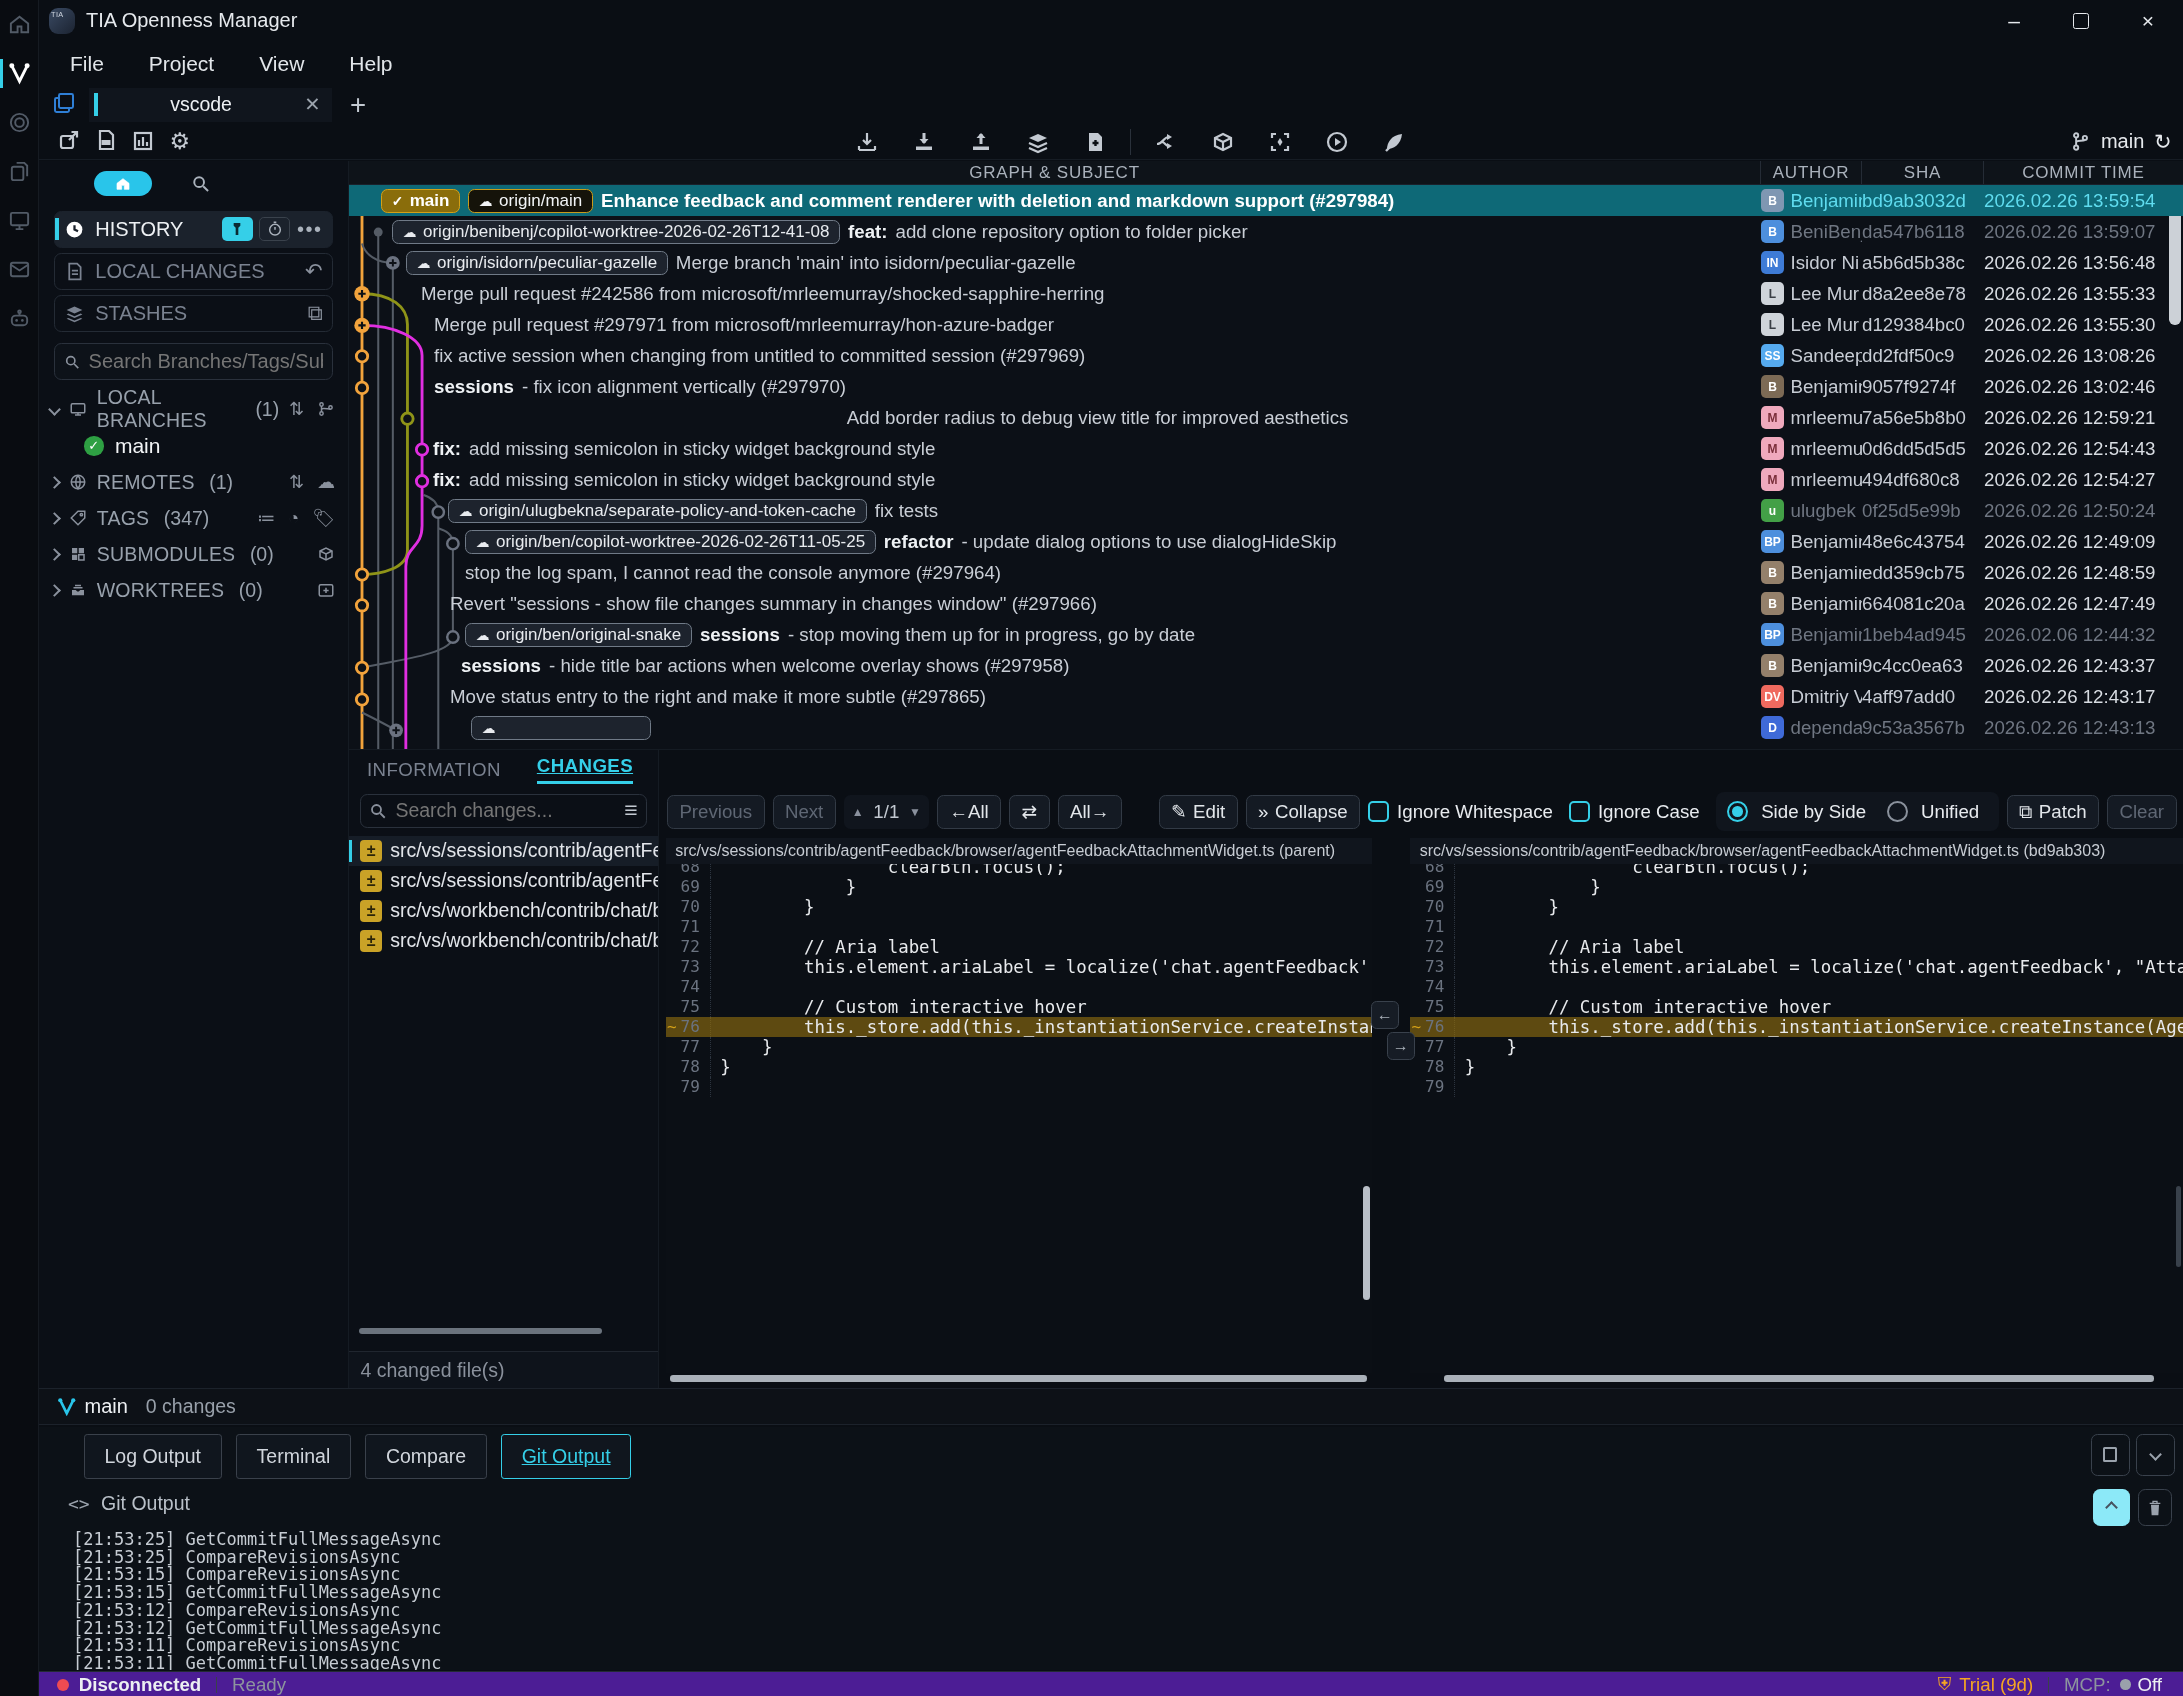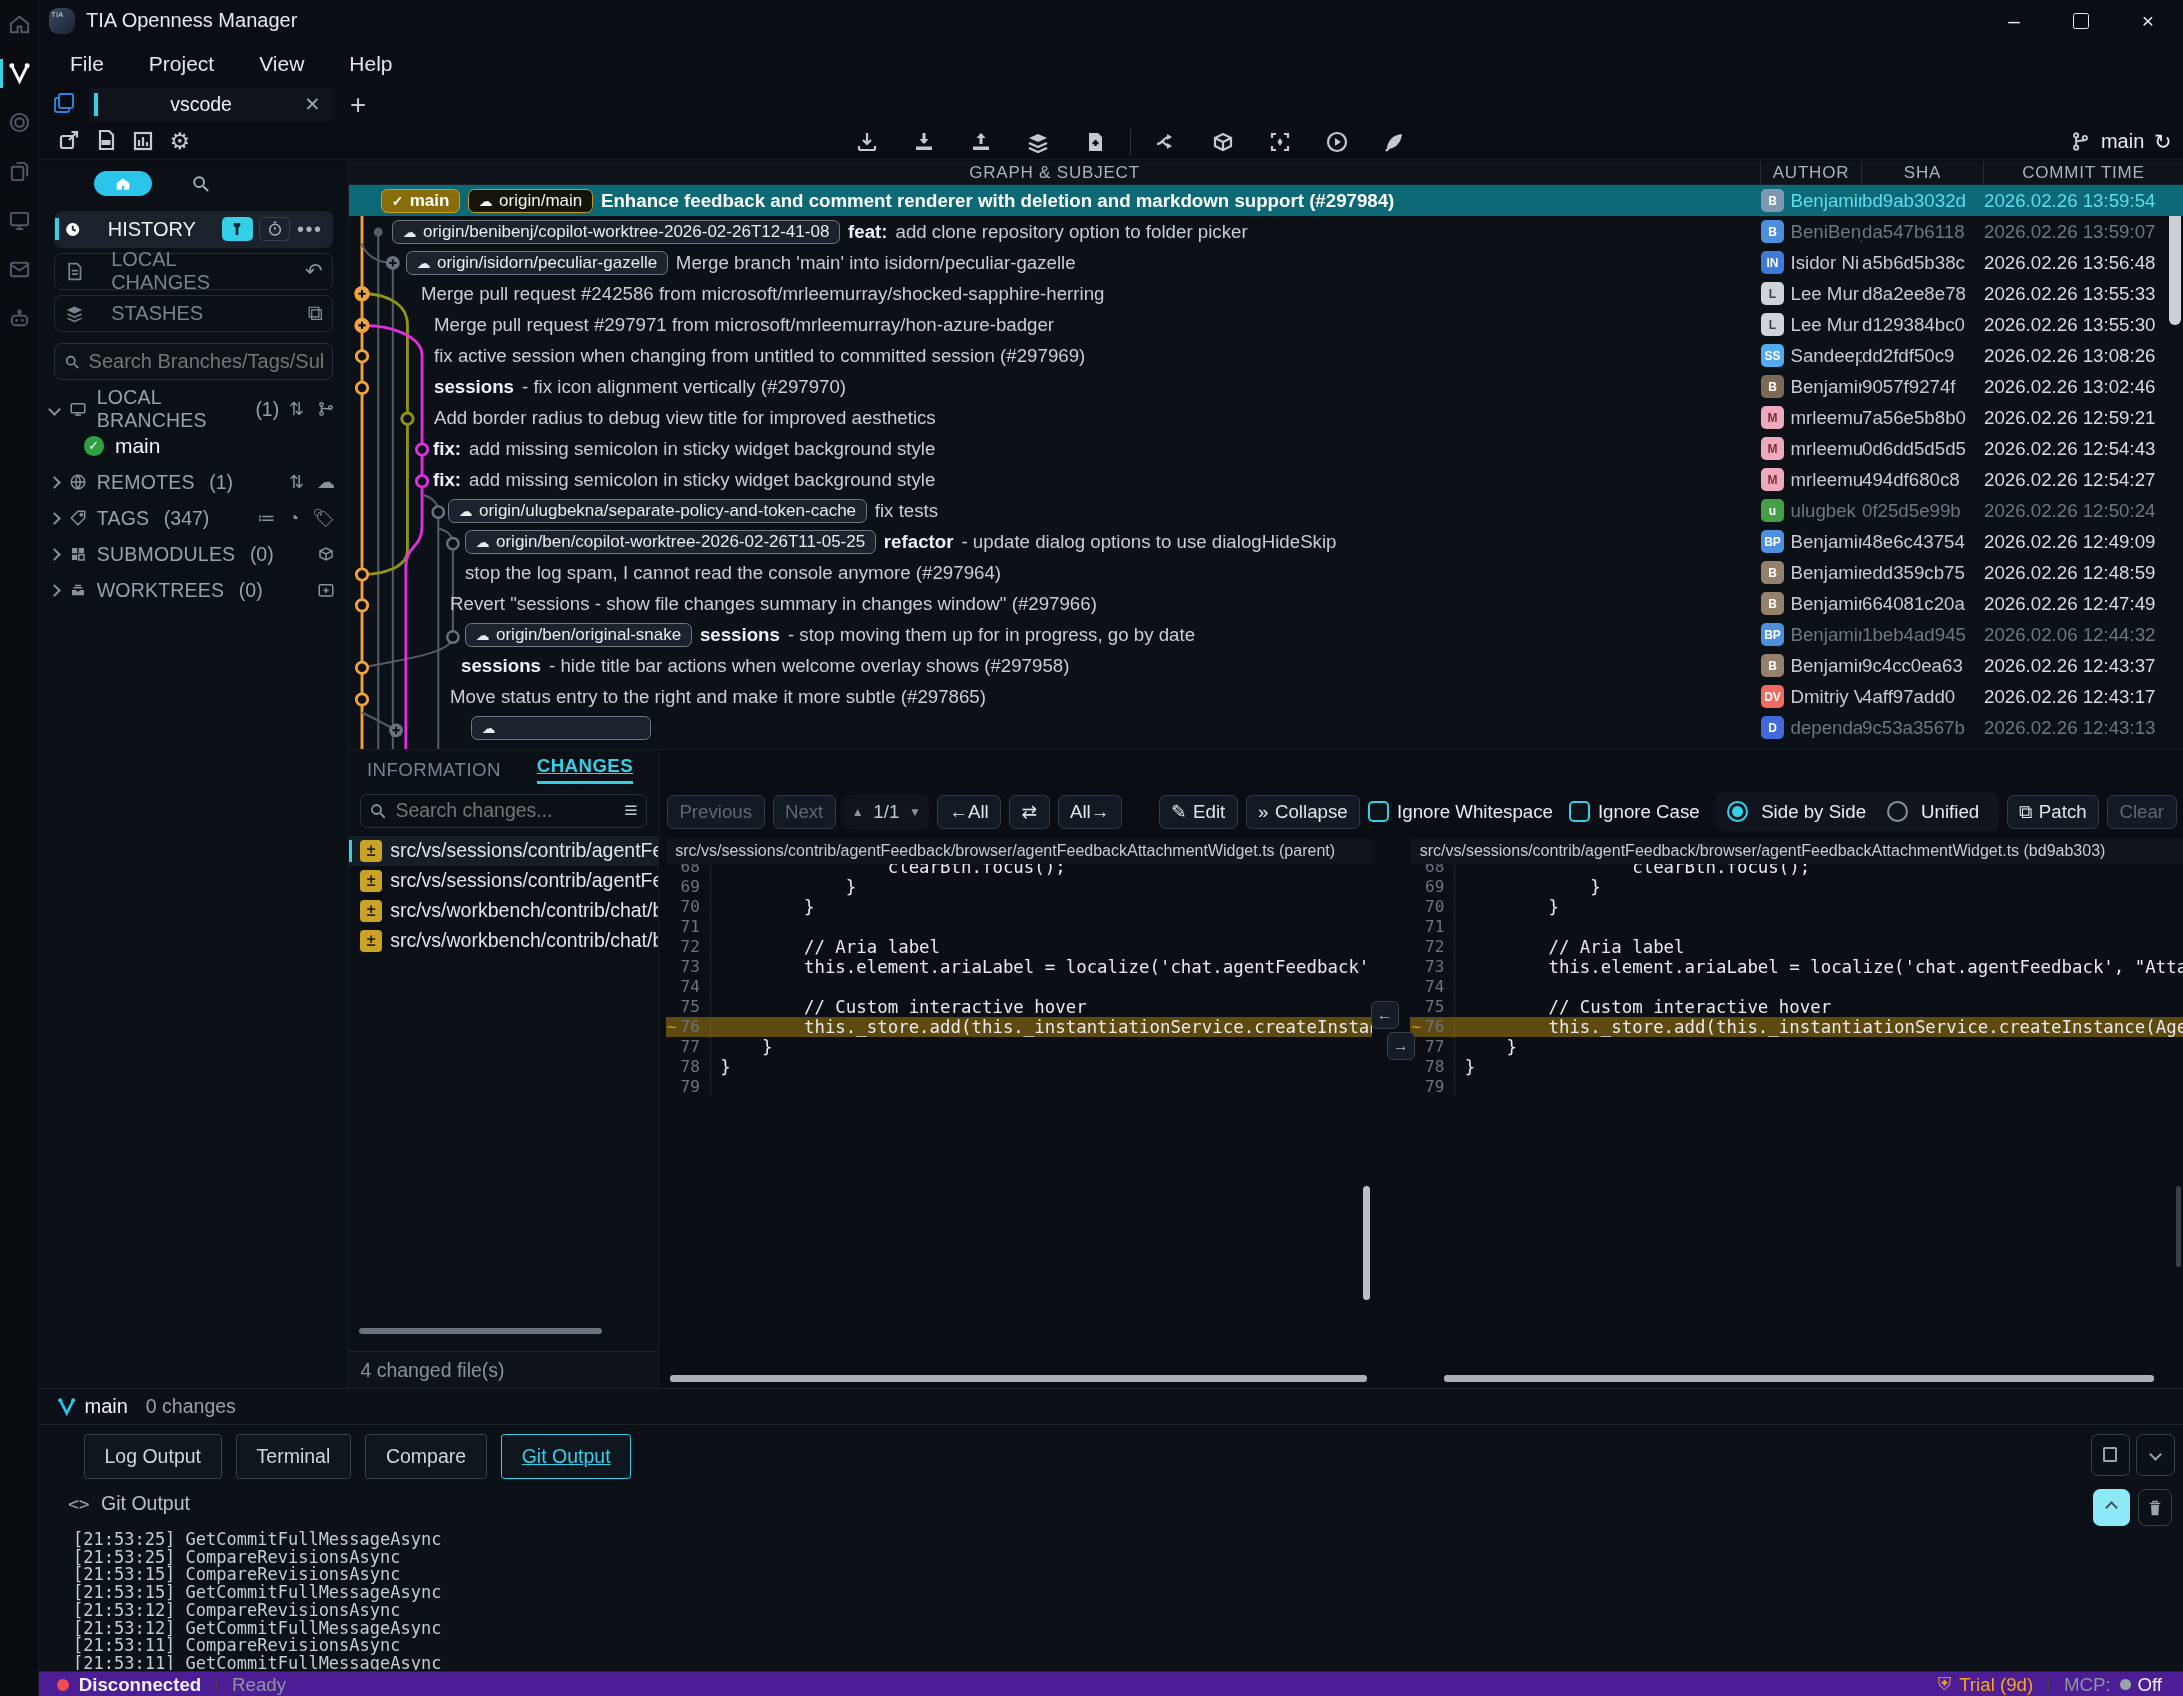--- a/index.html
+++ b/index.html
@@ -45,21 +45,21 @@
   .tb-sep { width:1.6px; height:26px; background:#2a313b; margin:0 6.5px; }
   .tb-right { position:absolute; right:11.4px; display:flex; align-items:center; gap:9.7px; color:#e6e9ed; font-size:20px; }
   .tb-right svg { stroke:#c3c9d1; fill:none; stroke-width:2.2; }
 
   
   .sidebar { left:39px; top:161px; width:310px; height:1228px; background:#0b0f16; border-right:1.6px solid #151b23; }
   .side-top { display:flex; align-items:center; height:45px; padding-left:55px; gap:39px; }
   .home-pill { width:58px; height:25px; border-radius:13px; background:#29c5ea; display:flex; align-items:center; justify-content:center; }
   .home-pill svg { stroke:#fff; fill:#fff; }
   .side-search svg { stroke:#aab2bc; fill:none; stroke-width:2.4; }
-  .panel-box { margin:4.9px 14.6px 0 14.6px; border:0.8px solid #242b35; border-radius:7.3px; height:37px; display:flex; align-items:center; padding:0 9.7px; color:#7a8290; font-size:20px; gap:26px; }
+  .panel-box { margin:4.9px 14.6px 0 14.6px; border:0.8px solid #242b35; border-radius:7.3px; height:37px; display:flex; align-items:center; padding:0 9.7px; color:#7a8290; font-size:20px; gap:10px; }
   .panel-box.history { background:#1b222c; border-color:#1b222c; color:#eef1f4; position:relative; overflow:hidden; }
   .panel-box.history::before { content:""; position:absolute; left:0; top:6.5px; bottom:6.5px; width:4px; background:var(--accent-cyan,#35cfe8); }
   .hist-actions { margin-left:auto; display:flex; align-items:center; gap:6.5px; }
   .hist-btn { width:31px; height:24px; border-radius:4.9px; display:flex; align-items:center; justify-content:center; }
   .hist-btn.lit { background:var(--accent-cyan,#35cfe8); }
   .hist-btn.framed { border:0.8px solid #3a424c; }
   .box-right { margin-left:auto; color:#8a919d; font-size:21px; }
   .side-searchbox { margin:11.4px 14.6px 0 14.6px; height:37px; border:0.8px solid #2a313c; border-radius:7.3px; background:#0d1219; display:flex; align-items:center; padding:0 9.7px; gap:8px; overflow:hidden; }
   .side-searchbox input { background:transparent; border:none; outline:none; color:#8a919d; font-size:20px; width:100%; font-family:"Liberation Sans",sans-serif; }
   .tree { margin-top:11.4px; font-size:19.5px; color:#98a1ac; }
@@ -665,21 +665,21 @@
             <span class="subj-text"> - fix icon alignment vertically (#297970)</span>
           </div>
           <div class="cell-author">
             <span class="avatar" style="background: rgb(124, 106, 85);">B</span>
             <span class="author-name">Benjamin</span>
           </div>
           <div class="cell-sha">9057f9274f</div>
           <div class="cell-time">2026.02.26 13:02:46</div>
         </div>
         <div class="commit-row">
-          <div class="cell-subject" style="padding-left: 85px;">
+          <div class="cell-subject" style="padding-left: 85px; justify-content: center;">
             <span class="subj-text">Add border radius to debug view title for improved aesthetics</span>
           </div>
           <div class="cell-author">
             <span class="avatar" style="background: rgb(239, 169, 189); color: rgb(122, 47, 58);">M</span>
             <span class="author-name">mrleemu</span>
           </div>
           <div class="cell-sha">7a56e5b8b0</div>
           <div class="cell-time">2026.02.26 12:59:21</div>
         </div>
         <div class="commit-row">

